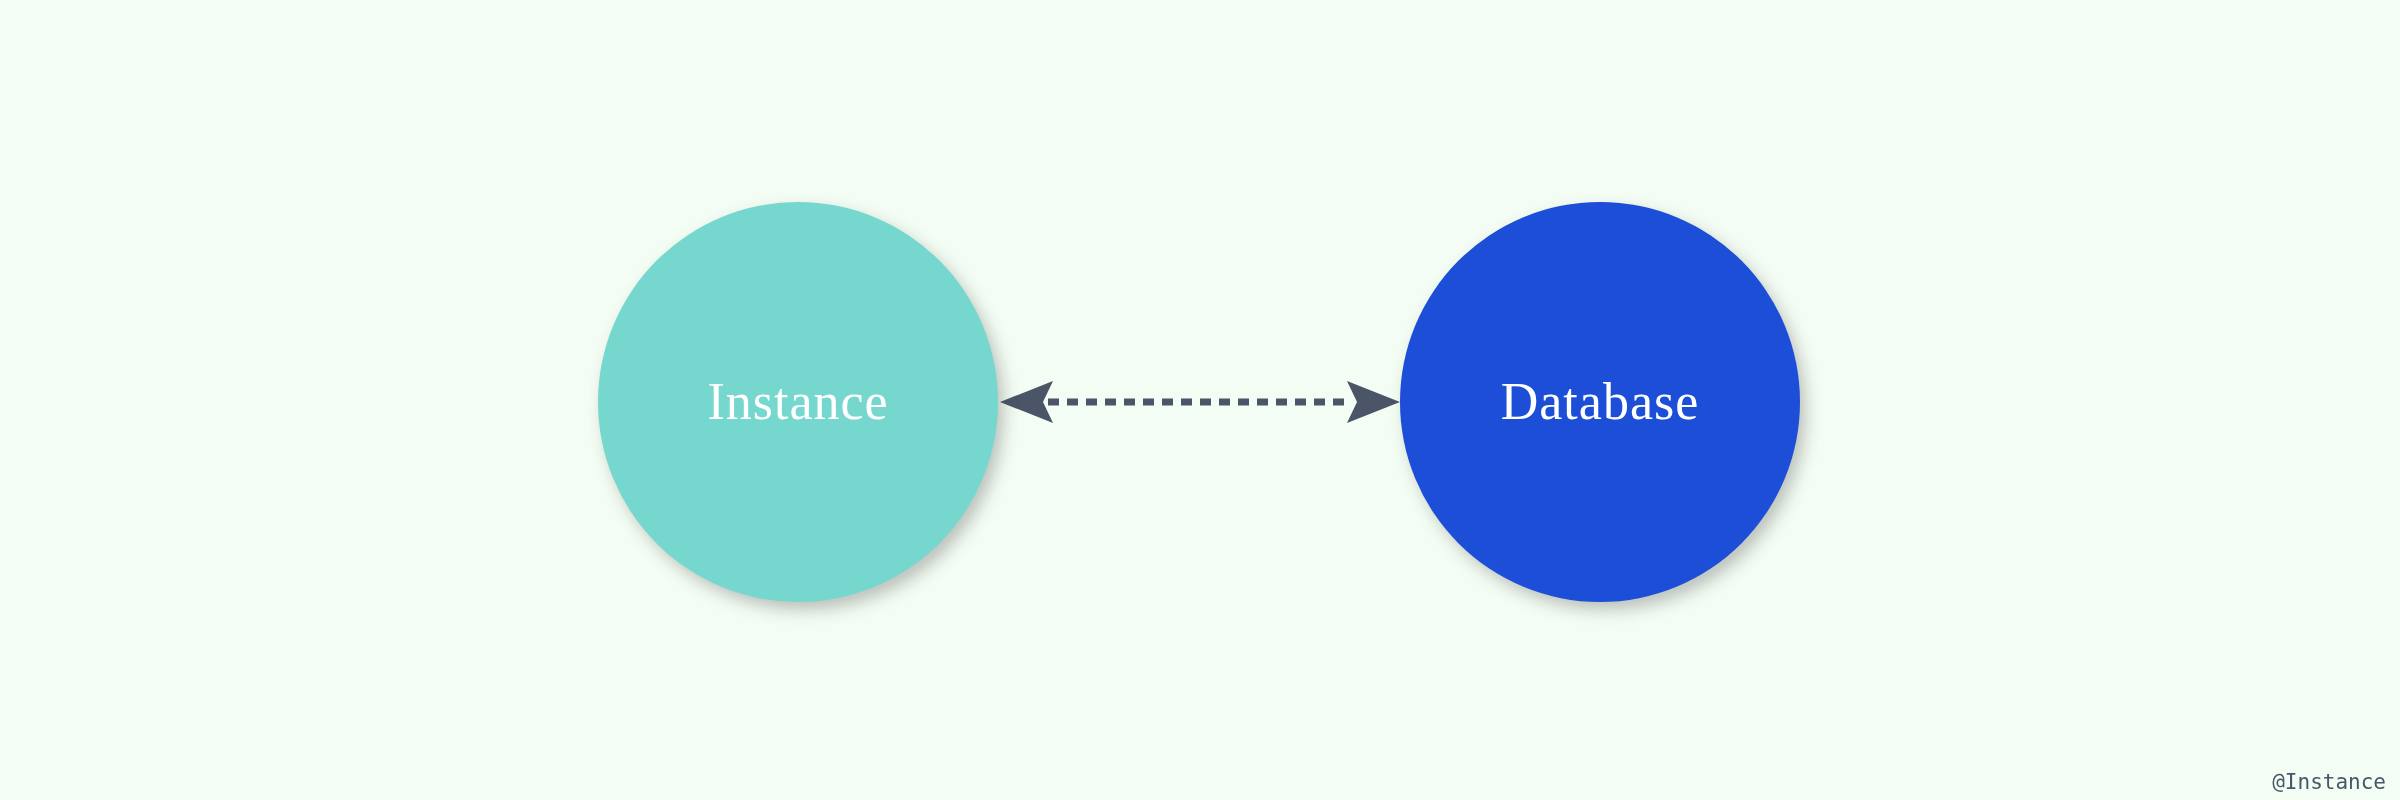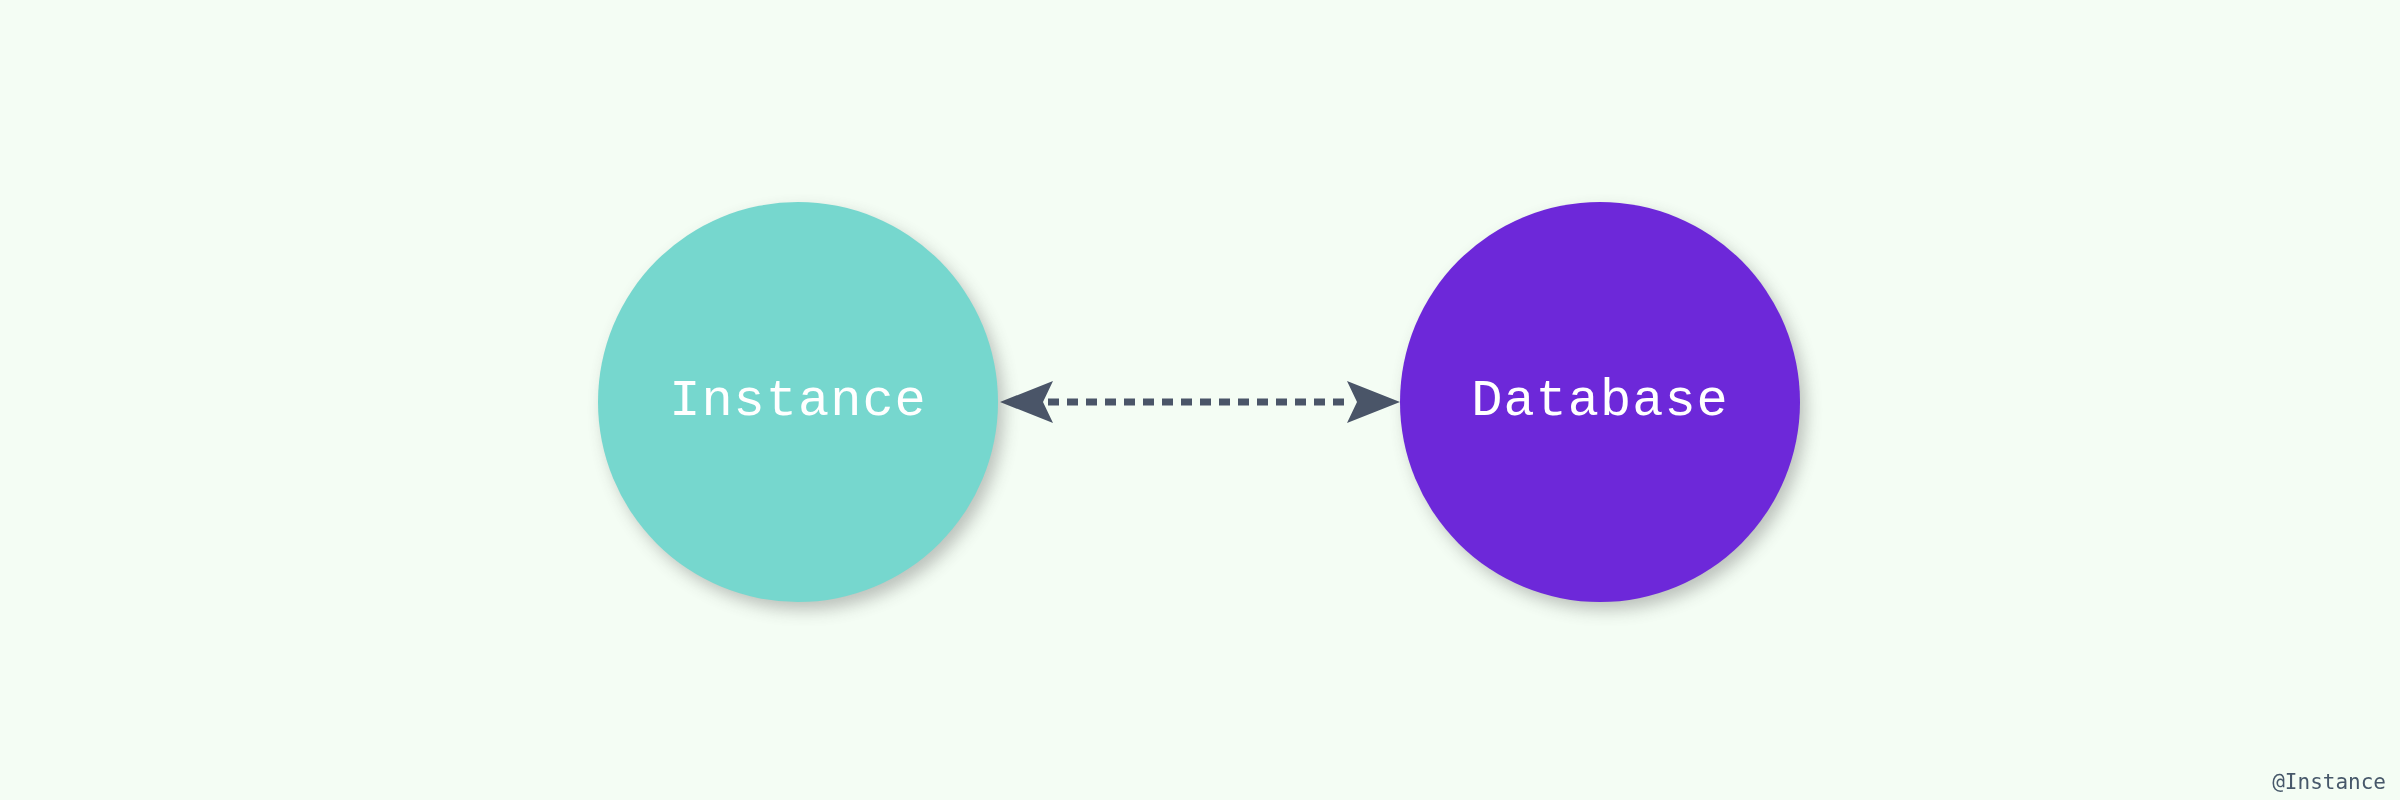--- a/index.html
+++ b/index.html
@@ -21,41 +21,41 @@
   .node {
     position: absolute;
     border-radius: 50%;
     display: flex;
     align-items: center;
     justify-content: center;
     box-shadow: 6px 8px 16px rgba(60, 60, 60, 0.30);
   }
   .node-label {
     color: #ffffff;
-    font-family: Liberation Mono, monospace;
+    font-family: Liberation Serif, serif;
     font-size: 52px;
     font-weight: 400;
     letter-spacing: 1px;
     line-height: 1;
     white-space: nowrap;
     user-select: none;
   }
   #node-instance {
     left: 598px;
     top: 202px;
     width: 400px;
     height: 400px;
     background: #76d7ce;
   }
   #node-database {
     left: 1400px;
     top: 202px;
     width: 400px;
     height: 400px;
-    background: #6d28d9;
+    background: #1d4ed8;
   }
   #edge-layer {
     position: absolute;
     left: 0;
     top: 0;
     width: 2400px;
     height: 800px;
     overflow: visible;
   }
   #watermark {

